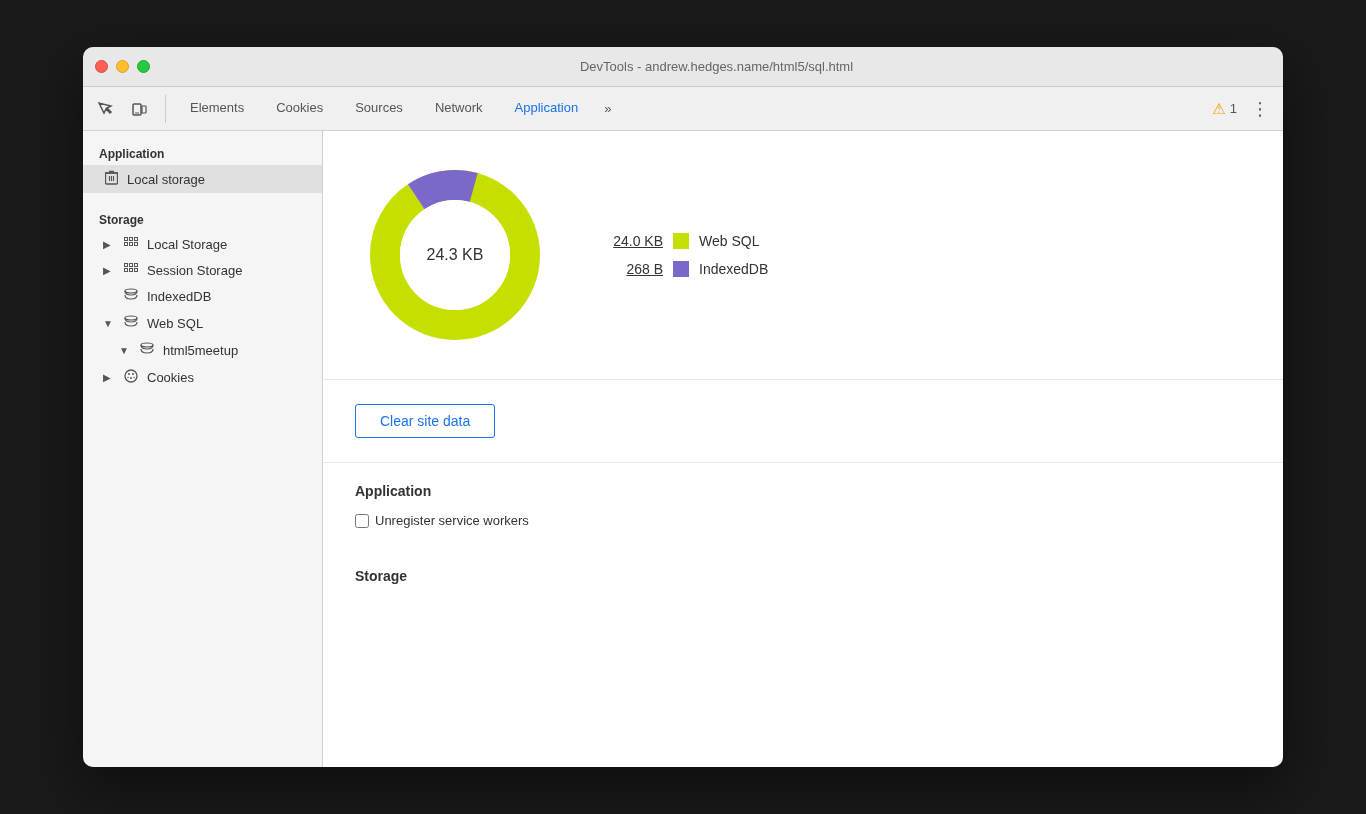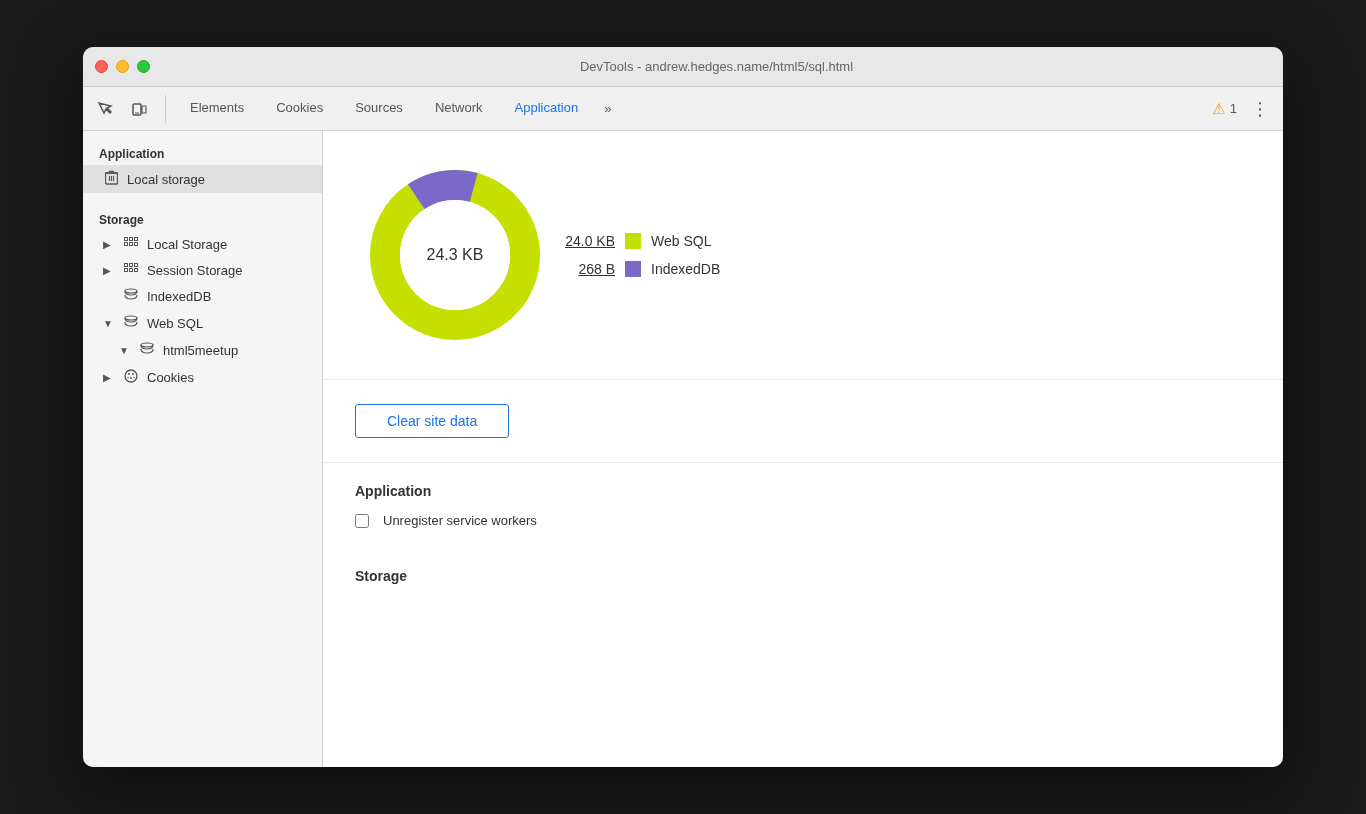--- a/index.html
+++ b/index.html
@@ -175,20 +175,21 @@
       flex: 1;
       background: #fff;
       overflow-y: auto;
       display: flex;
       flex-direction: column;
     }
     .chart-section {
       padding: 24px 32px;
       display: flex;
       align-items: center;
+      gap: 48px;
       border-bottom: 1px solid #e8e8e8;
     }
     .donut-container {
       position: relative;
       width: 200px;
       height: 200px;
       flex-shrink: 0;
     }
     .donut-label {
       position: absolute;
@@ -225,38 +226,38 @@
       color: #333;
     }
     .clear-section {
       padding: 24px 32px;
       border-bottom: 1px solid #e8e8e8;
     }
     .clear-btn {
       border: 1px solid #1a73e8;
       background: #fff;
       color: #1a73e8;
-      padding: 8px 31px;
+      padding: 8px 24px;
       border-radius: 3px;
       font-size: 14px;
       cursor: pointer;
     }
     .section-content {
       padding: 20px 32px;
     }
     .section-heading {
       font-size: 14px;
       font-weight: 600;
       color: #333;
       margin-bottom: 14px;
     }
     .checkbox-item {
       display: flex;
       align-items: center;
-      gap: 14px;
+      gap: 6px;
       font-size: 13px;
       color: #333;
     }
     .checkbox-item input[type=checkbox] {
       width: 14px;
       height: 14px;
     }
     .storage-heading {
       font-size: 14px;
       font-weight: 600;

